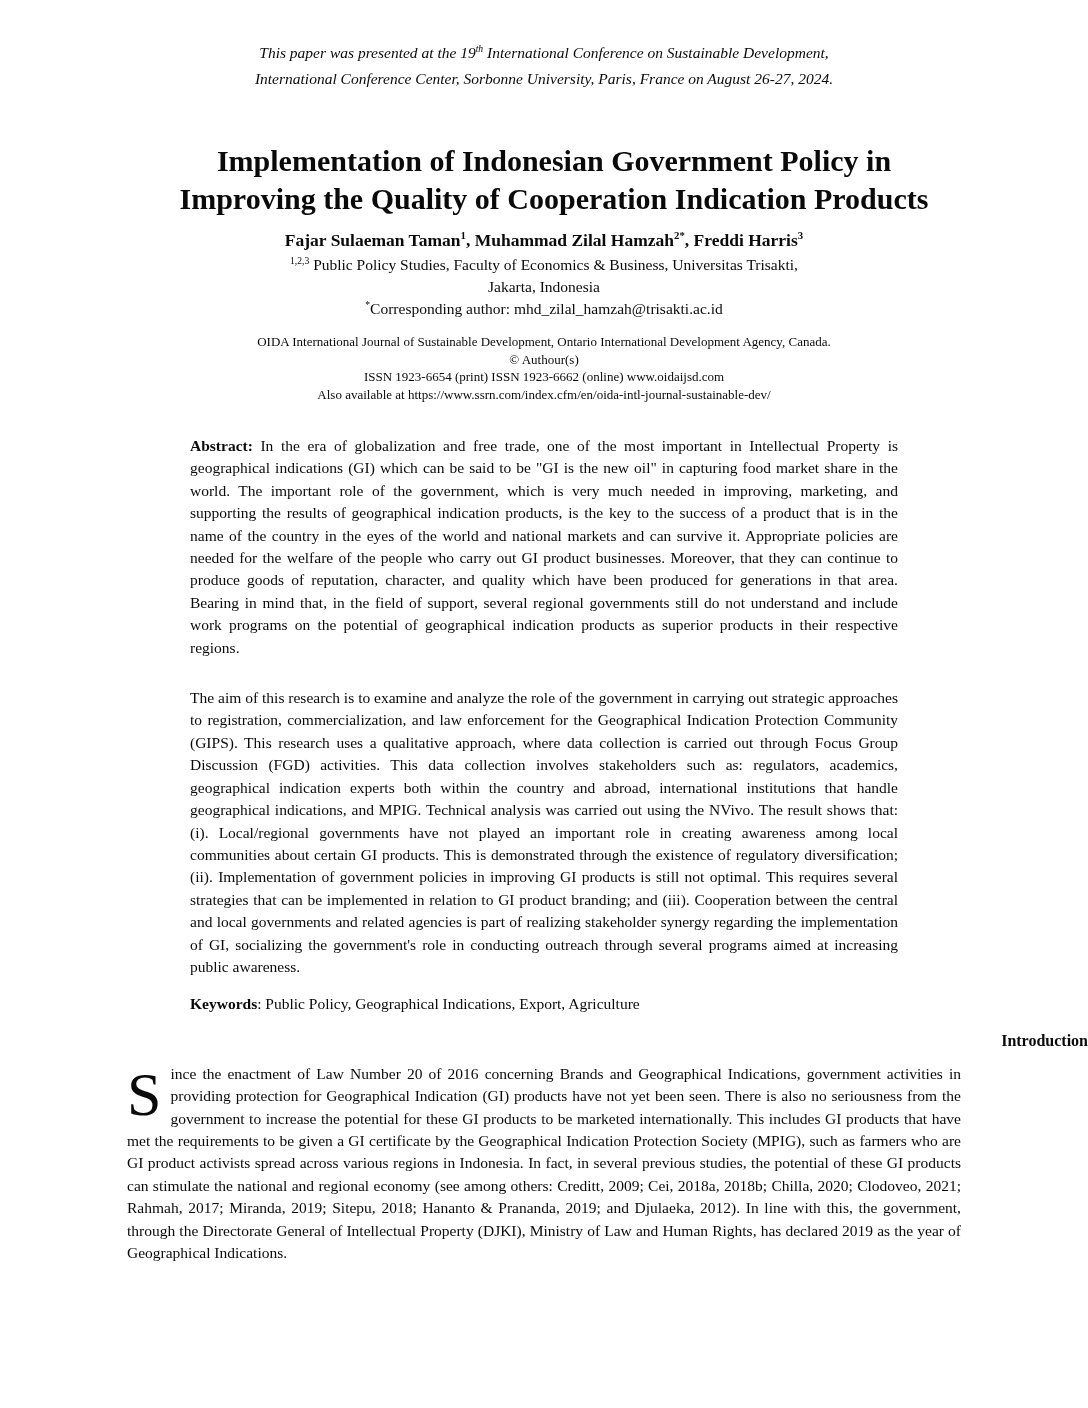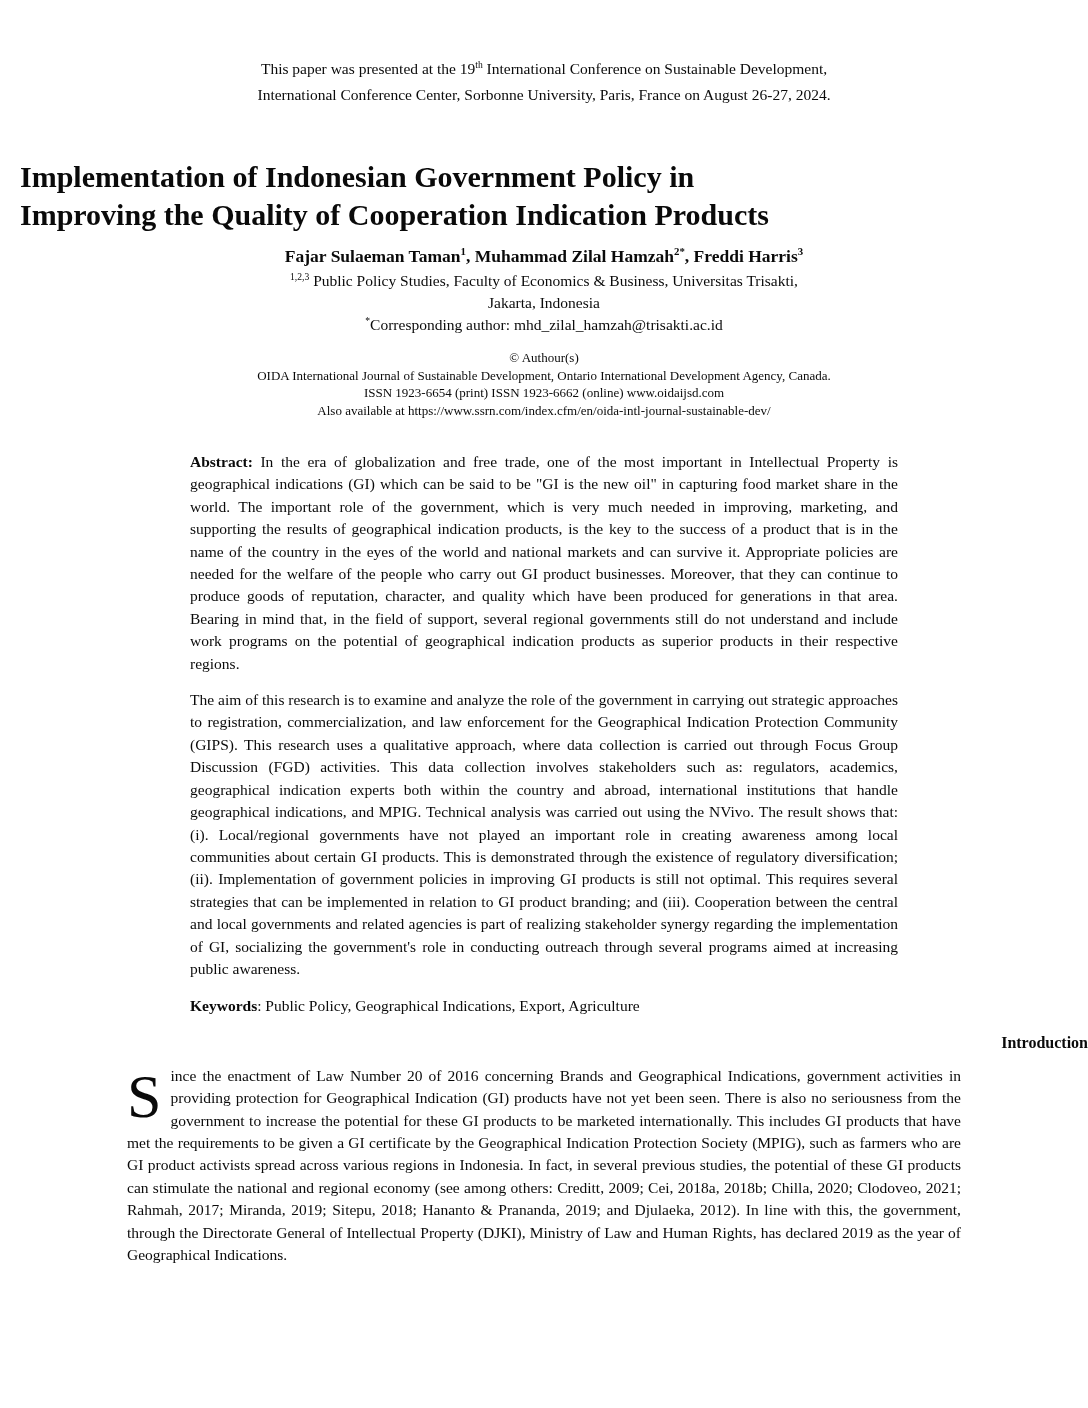--- a/index.html
+++ b/index.html
@@ -9,28 +9,29 @@
     height: 1408px;
     margin: 0 auto;
     background: #ffffff;
     color: #0a0a0a;
     font-family: "Liberation Serif", serif;
     overflow: hidden;
   }
   sup { font-size: 0.62em; vertical-align: super; line-height: 0; }
 
   .note {
-    padding-top: 56px;
+    padding-top: 40px;
     text-align: center;
     font-size: 15.5px;
     line-height: 26px;
+    font-style: italic;
   }
   .title {
     margin: 50px 0 0 0;
-    text-align: left;
+    text-align: center;
     font-size: 30px;
     line-height: 38px;
     font-weight: bold;
     padding-left: 20px;
   }
   .title .tline { display: block; }
   .authors {
     margin-top: 12px;
     text-align: center;
     font-size: 17.5px;
@@ -48,21 +49,21 @@
     font-size: 13px;
     line-height: 17.5px;
   }
   .abstract {
     width: 708px;
     margin: 32px auto 0 auto;
     font-size: 15.5px;
     line-height: 22.4px;
     text-align: justify;
   }
-  .abstract .para2 { margin-top: 14px; }
+  .abstract .para2 { margin-top: 28px; }
   .bold { font-weight: bold; }
   .keywords {
     width: 708px;
     margin: 15px auto 16px auto;
     font-size: 15.5px;
     line-height: 22.4px;
     text-align: left;
   }
   .intro-heading {
     margin-top: 13px;
@@ -101,22 +102,22 @@
 
   <div class="authors"><span>Fajar Sulaeman Taman</span><sup>1</sup><span>, </span><span>Muhammad Zilal Hamzah</span><sup>2*</sup><span>, </span><span>Freddi Harris</span><sup>3</sup></div>
 
   <div class="affiliations">
     <div><sup>1,2,3</sup><span> Public Policy Studies, Faculty of Economics &amp; Business, Universitas Trisakti,</span></div>
     <div><span>Jakarta, Indonesia</span></div>
     <div><sup>*</sup><span>Corresponding author: mhd_zilal_hamzah@trisakti.ac.id</span></div>
   </div>
 
   <div class="copyright">
+    <div>OIDA International Journal of Sustainable Development, Ontario International Development Agency, Canada.</div>
     <div>© Authour(s)</div>
-    <div>OIDA International Journal of Sustainable Development, Ontario International Development Agency, Canada.</div>
     <div>ISSN 1923-6654 (print) ISSN 1923-6662 (online) www.oidaijsd.com</div>
     <div>Also available at https://www.ssrn.com/index.cfm/en/oida-intl-journal-sustainable-dev/</div>
   </div>
 
   <div class="abstract">
     <p style="margin:0;"><span class="bold">Abstract:</span><span> In the era of globalization and free trade, one of the most important in Intellectual Property is geographical indications (GI) which can be said to be "GI is the new oil" in capturing food market share in the world. The important role of the government, which is very much needed in improving, marketing, and supporting the results of geographical indication products, is the key to the success of a product that is in the name of the country in the eyes of the world and national markets and can survive it. Appropriate policies are needed for the welfare of the people who carry out GI product businesses. Moreover, that they can continue to produce goods of reputation, character, and quality which have been produced for generations in that area. Bearing in mind that, in the field of support, several regional governments still do not understand and include work programs on the potential of geographical indication products as superior products in their respective regions.</span></p>
     <p class="para2" style="margin-bottom:0;">The aim of this research is to examine and analyze the role of the government in carrying out strategic approaches to registration, commercialization, and law enforcement for the Geographical Indication Protection Community (GIPS). This research uses a qualitative approach, where data collection is carried out through Focus Group Discussion (FGD) activities. This data collection involves stakeholders such as: regulators, academics, geographical indication experts both within the country and abroad, international institutions that handle geographical indications, and MPIG. Technical analysis was carried out using the NVivo. The result shows that: (i). Local/regional governments have not played an important role in creating awareness among local communities about certain GI products. This is demonstrated through the existence of regulatory diversification; (ii). Implementation of government policies in improving GI products is still not optimal. This requires several strategies that can be implemented in relation to GI product branding; and (iii). Cooperation between the central and local governments and related agencies is part of realizing stakeholder synergy regarding the implementation of GI, socializing the government's role in conducting outreach through several programs aimed at increasing public awareness.</p>
   </div>
 
   <div class="keywords"><span class="bold">Keywords</span><span>: Public Policy, Geographical Indications, Export, Agriculture</span></div>

